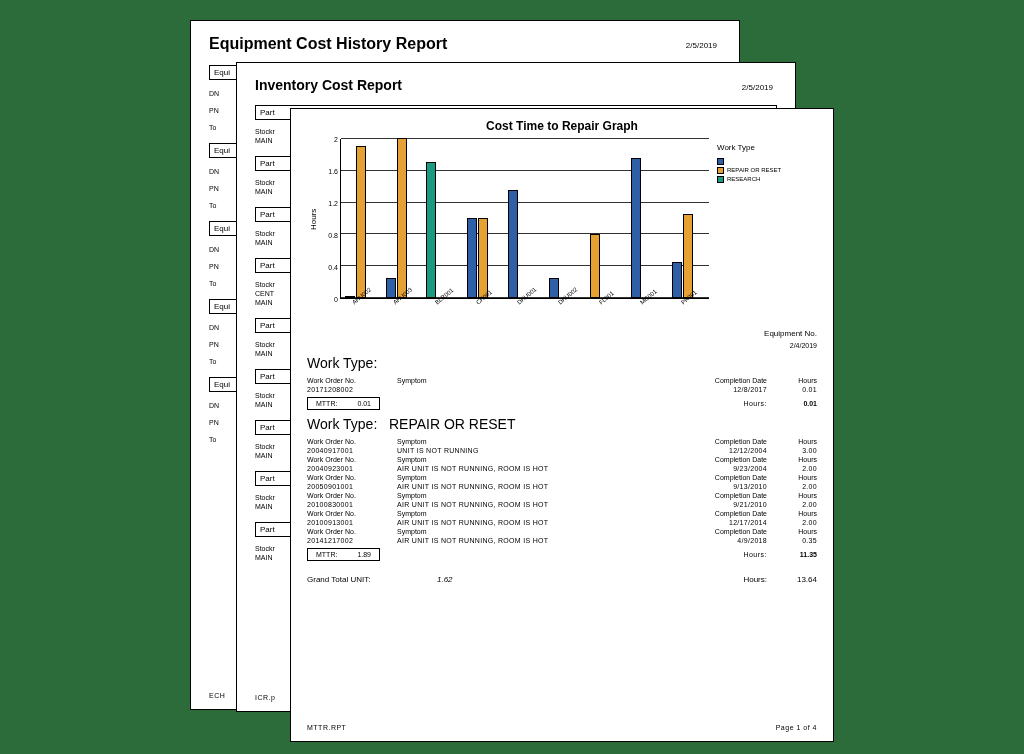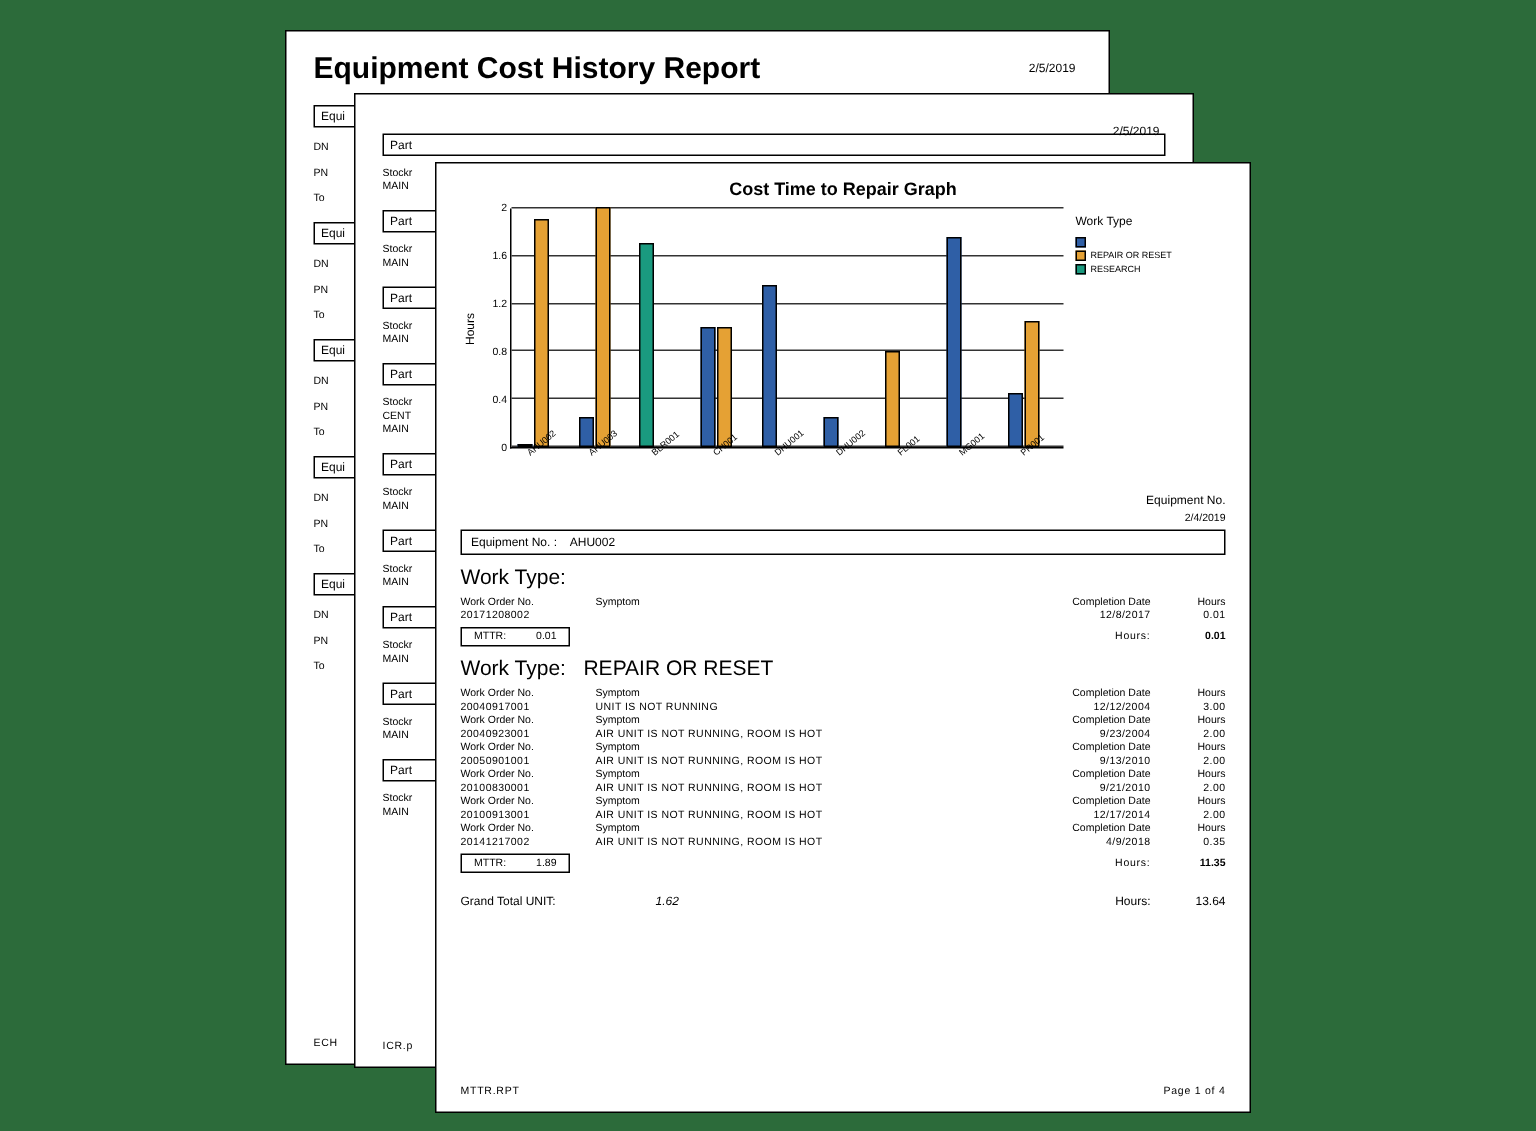--- a/index.html
+++ b/index.html
@@ -19,21 +19,21 @@
   }
   
   .page-back {
     left: 190px;
     top: 20px;
     width: 550px;
     height: 690px;
     padding: 14px 18px;
     font-size: 9px;
   }
-  .page-back .title { font-size: 20px; font-weight: bold; }
+  .page-back .title { font-size: 16px; font-weight: bold; }
   .page-back .date { position: absolute; right: 22px; top: 20px; font-size: 8px; }
   .page-back .blockrow { margin-top: 12px; border: 1px solid #000; padding: 2px 4px; font-size: 8px; }
   .page-back .sub { font-size: 7px; margin-top: 10px; }
   .page-back .footer { position:absolute; bottom: 10px; left: 18px; font-size: 7px; letter-spacing: 0.5px; }
 
   
   .page-mid {
     left: 236px;
     top: 62px;
     width: 560px;
@@ -185,20 +185,21 @@
       <div class="sub">To</div>
       <div class="blockrow">Equi</div>
       <div class="sub">DN</div>
       <div class="sub">PN</div>
       <div class="sub">To</div>
     </div>
   <div class="footer">ECH</div>
 </div>
 
 <div class="page page-mid">
+  <div class="title">Inventory Cost Report</div>
   <div class="date">2/5/2019</div>
   <div id="mid-parts">
       <div class="blockrow">Part</div>
       <div class="group">
         <div>Stockr</div>
         <div>MAIN</div>
       </div>
       <div class="blockrow">Part</div>
       <div class="group">
         <div>Stockr</div>
@@ -311,24 +312,20 @@
       <div class="xlab" style="left: 47.7778%;">DHU001</div>
       <div class="xlab" style="left: 58.8889%;">DHU002</div>
       <div class="xlab" style="left: 70%;">FL001</div>
       <div class="xlab" style="left: 81.1111%;">MG001</div>
       <div class="xlab" style="left: 92.2222%;">PR001</div>
     </div>
   <div class="xaxis-title">Equipment No.</div>
 
   <div class="date-right">2/4/2019</div>
 
-  <div class="eq-box">
-    <span>Equipment No. :</span>&nbsp;&nbsp;&nbsp;
-    <span>AHU002</span>
-  </div>
 
   <div class="sect-label">Work Type:</div>
 
   <div class="detail-head">
     <div class="dh-wo">Work Order No.</div>
     <div class="dh-sym">Symptom</div>
     <div class="dh-cd">Completion Date</div>
     <div class="dh-hr">Hours</div>
   </div>
   <div id="sec1-rows">

